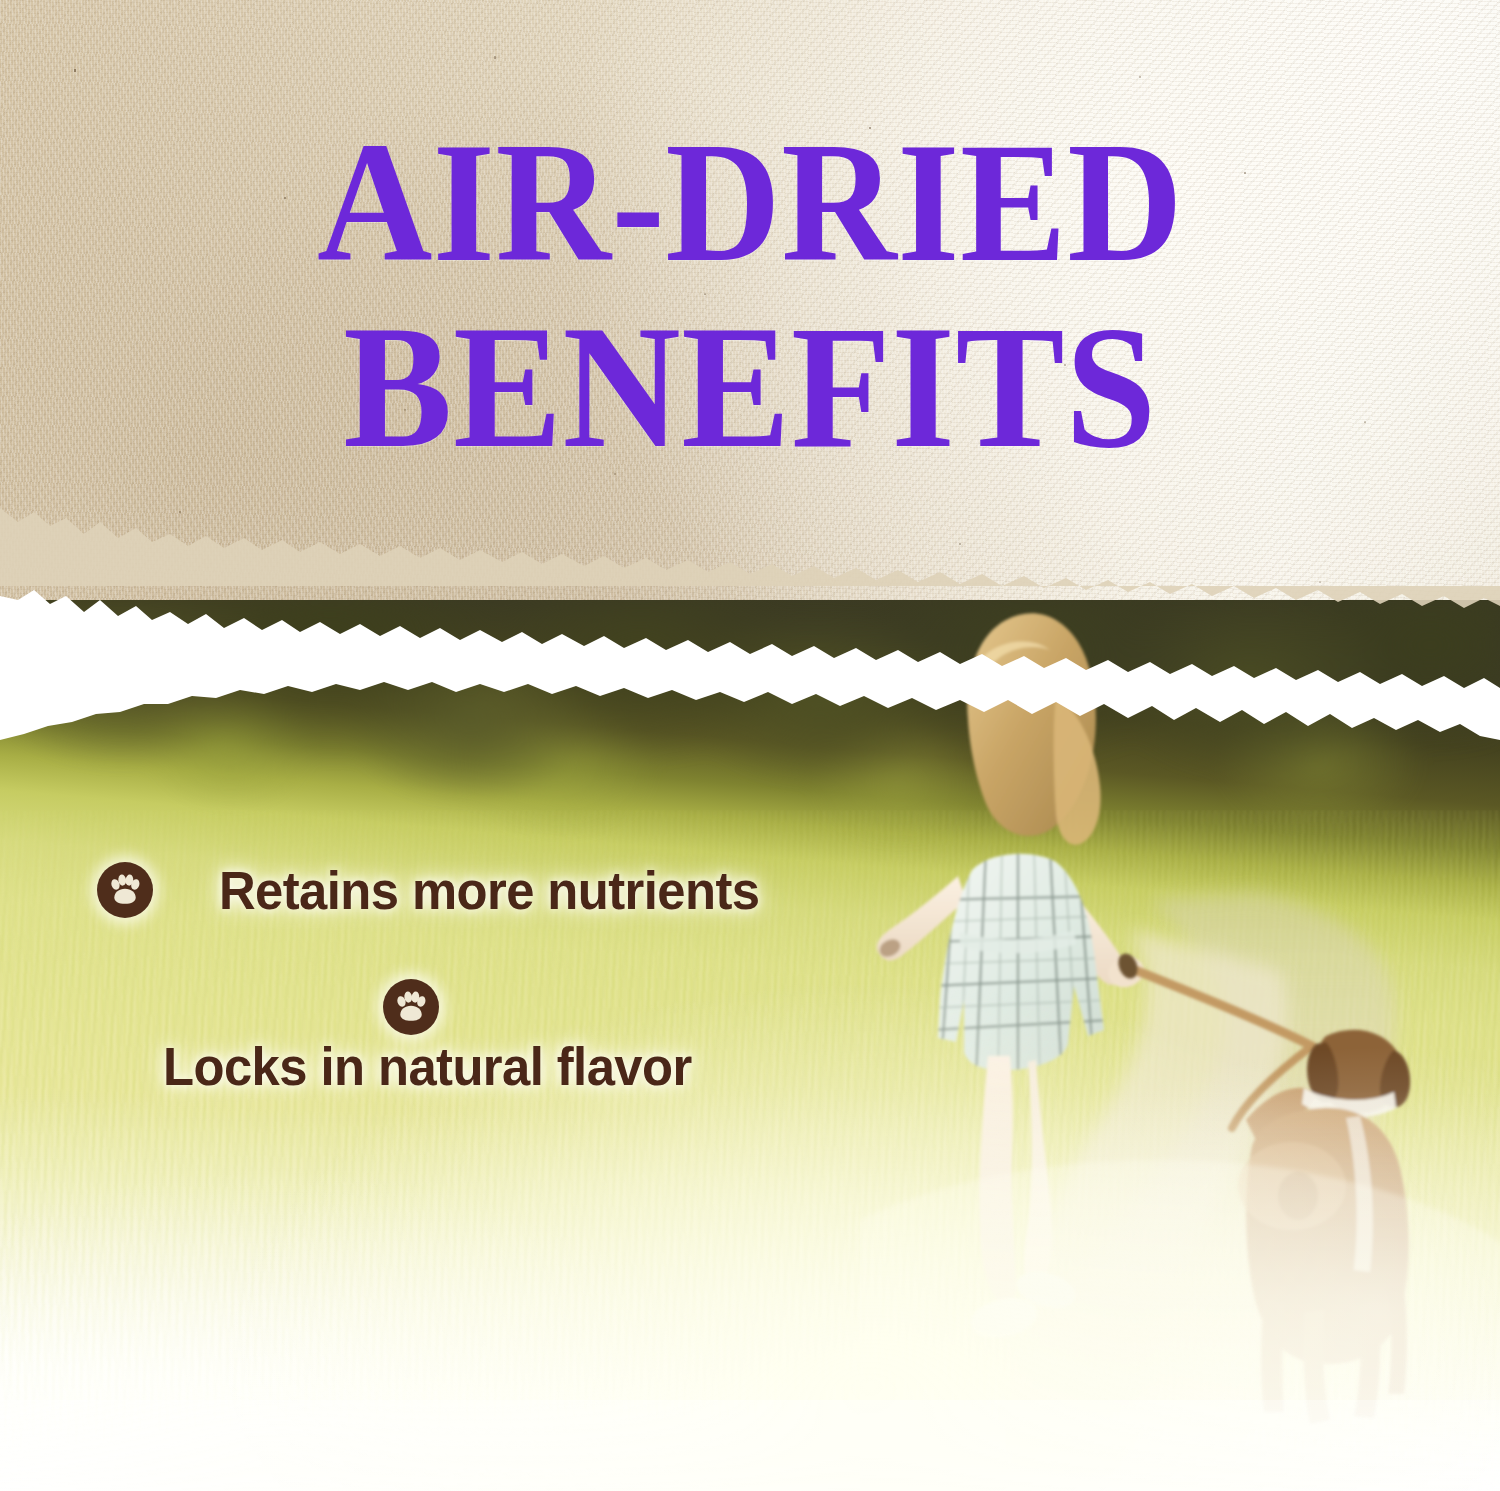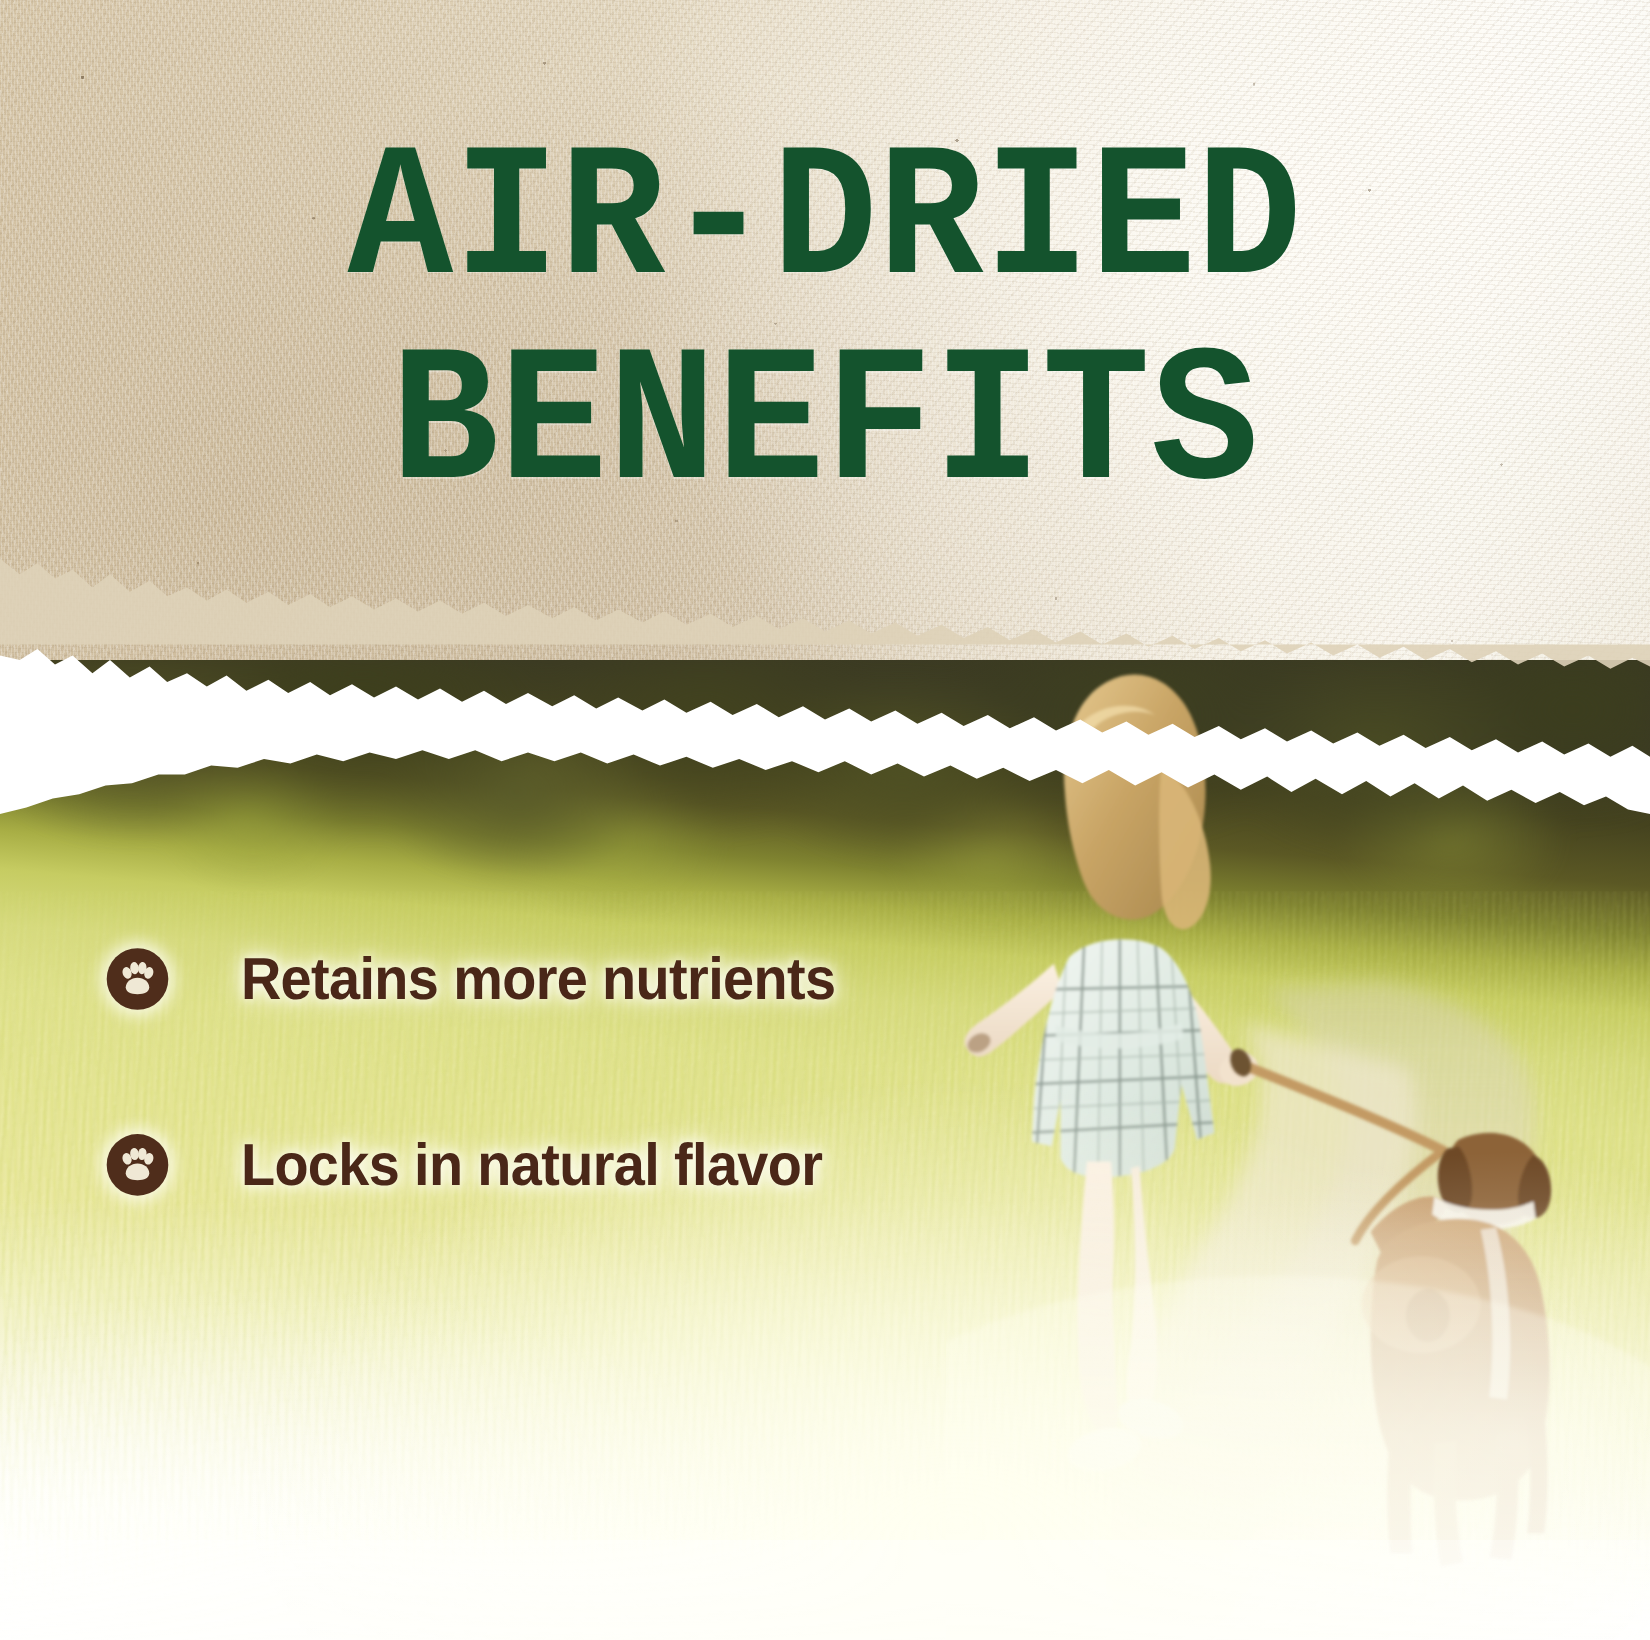--- a/index.html
+++ b/index.html
@@ -52,23 +52,23 @@
       radial-gradient(circle at 64% 85%, rgba(86,64,38,.33) 0 1.2px, transparent 1.3px),
       radial-gradient(circle at 88% 91%, rgba(86,64,38,.26) 0 1.0px, transparent 1.1px),
       radial-gradient(circle at 41% 74%, rgba(86,64,38,.30) 0 1.1px, transparent 1.2px),
       radial-gradient(circle at 76% 12%, rgba(86,64,38,.29) 0 1.0px, transparent 1.1px);
   }
 
   
   .headline{
     position:absolute;left:0;top:118px;width:1500px;
     text-align:center;z-index:6;
-    font-family:Liberation Mono, monospace;
+    font-family:Liberation Serif, serif;
     font-weight:bold;
-    color:#14532d;
+    color:#6d28d9;
     letter-spacing:.5px;
     line-height:.98;
   }
   .hl-line{
     display:block;
     font-size:172px;
     transform:scaleX(.93);
     text-shadow:0 1px 0 rgba(255,255,255,.30);
   }
   .hl-line.l2{ font-size:176px; margin-top:14px; }
@@ -409,21 +409,21 @@
             <ellipse cx="20.5" cy="11.5" rx="4.9" ry="7.0" transform="rotate(-7 20.5 11.5)"></ellipse>
             <ellipse cx="29.5" cy="11.5" rx="4.9" ry="7.0" transform="rotate(7 29.5 11.5)"></ellipse>
             <ellipse cx="37" cy="17" rx="5.1" ry="6.8" transform="rotate(18 37 17)"></ellipse>
             <path d="M24,22.5 C31.5,22.5 37.5,27.5 37.5,33.5 C37.5,38.6 32,41.5 24,41.5 C16,41.5 10.5,38.6 10.5,33.5 C10.5,27.5 16.5,22.5 24,22.5 Z"></path>
           </g>
         </svg>
       </span>
       <span class="btext">Retains more nutrients</span>
     </div>
 
-    <div class="brow" style="left:97px;top:1023px;">
+    <div class="brow" style="left:97px;top:979px;flex-direction:column;">
       <span class="paw-badge">
         <svg viewBox="0 0 48 48" aria-hidden="true">
           <g fill="#efe8d5">
             <ellipse cx="12" cy="17" rx="5.1" ry="6.8" transform="rotate(-18 12 17)"></ellipse>
             <ellipse cx="20.5" cy="11.5" rx="4.9" ry="7.0" transform="rotate(-7 20.5 11.5)"></ellipse>
             <ellipse cx="29.5" cy="11.5" rx="4.9" ry="7.0" transform="rotate(7 29.5 11.5)"></ellipse>
             <ellipse cx="37" cy="17" rx="5.1" ry="6.8" transform="rotate(18 37 17)"></ellipse>
             <path d="M24,22.5 C31.5,22.5 37.5,27.5 37.5,33.5 C37.5,38.6 32,41.5 24,41.5 C16,41.5 10.5,38.6 10.5,33.5 C10.5,27.5 16.5,22.5 24,22.5 Z"></path>
           </g>
         </svg>

